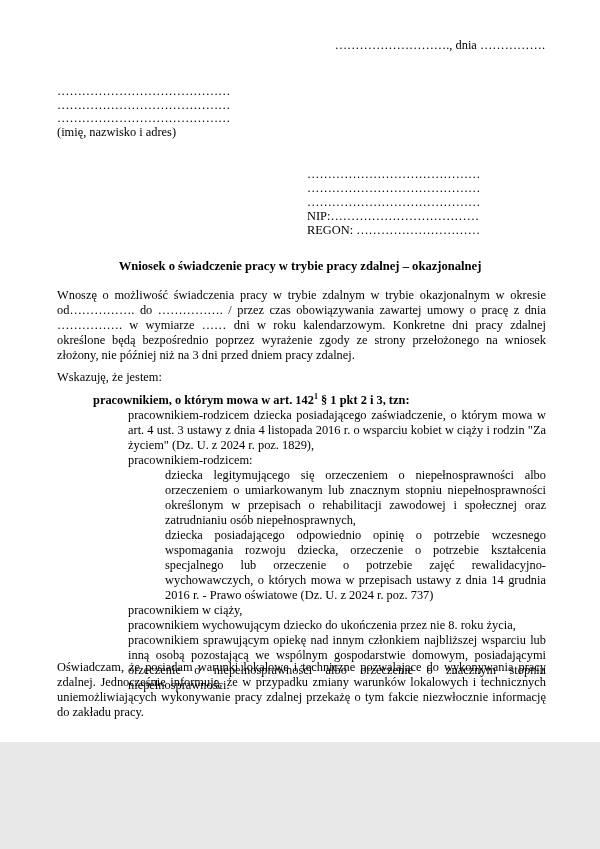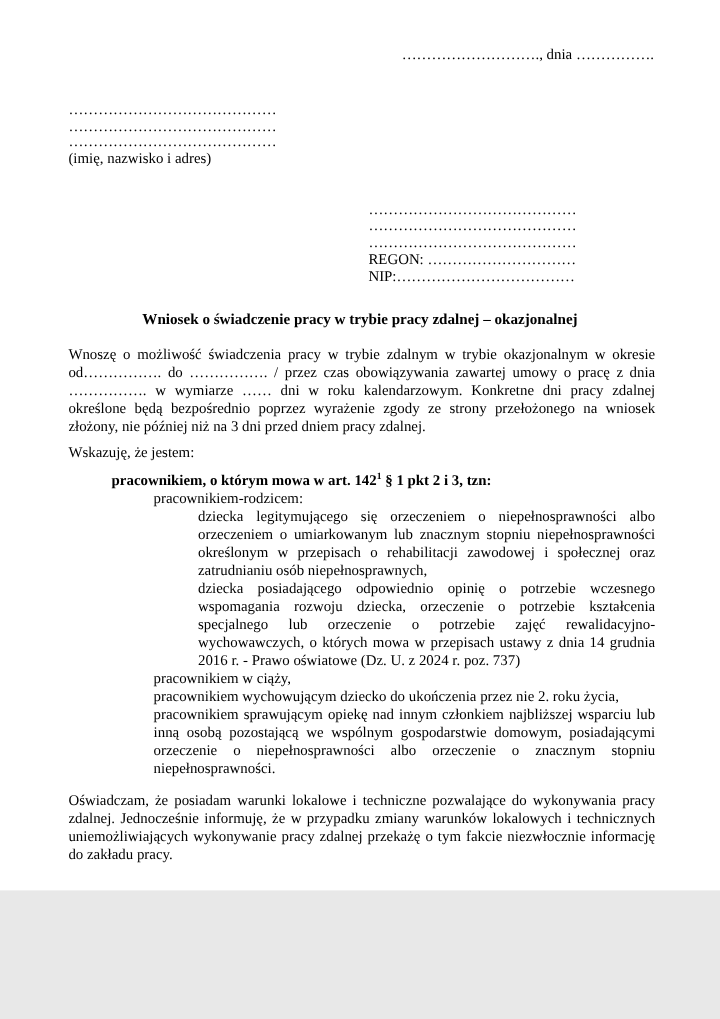--- a/index.html
+++ b/index.html
@@ -66,37 +66,38 @@
     <div class="dotted">……………………………………</div>
     <div class="dotted">……………………………………</div>
     <div class="dotted">……………………………………</div>
     <div>(imię, nazwisko i adres)</div>
   </div>
 
   <div class="abs employer-block">
     <div class="dotted">……………………………………</div>
     <div class="dotted">……………………………………</div>
     <div class="dotted">……………………………………</div>
+    <div class="dotted">NIP:………………………………</div>
     <div class="dotted">REGON: …………………………</div>
-    <div class="dotted">NIP:………………………………</div>
   </div>
 
   <div class="abs doc-title">Wniosek o świadczenie pracy w trybie pracy zdalnej – okazjonalnej</div>
 
   <div class="abs para intro-para">Wnoszę o możliwość świadczenia pracy w trybie zdalnym w trybie okazjonalnym w okresie od……………. do ……………. / przez czas obowiązywania zawartej umowy o pracę z dnia ……………. w wymiarze …… dni w roku kalendarzowym. Konkretne dni pracy zdalnej określone będą bezpośrednio poprzez wyrażenie zgody ze strony przełożonego na wniosek złożony, nie później niż na 3 dni przed dniem pracy zdalnej.</div>
 
   <div class="abs statement-lead">Wskazuję, że jestem:</div>
 
   <div class="abs legal-list">
     <div class="list-intro"><span>pracownikiem, o którym mowa w art. 142</span><sup class="fnref">1</sup><span> § 1 pkt 2 i 3, tzn:</span></div>
+    <div class="lvl2">pracownikiem-rodzicem dziecka posiadającego zaświadczenie, o którym mowa w art. 4 ust. 3 ustawy z dnia 4 listopada 2016 r. o wsparciu kobiet w ciąży i rodzin "Za życiem" (Dz. U. z 2024 r. poz. 1829),</div>
     <div class="lvl2">pracownikiem-rodzicem:</div>
     <div class="lvl3">dziecka legitymującego się orzeczeniem o niepełnosprawności albo orzeczeniem o umiarkowanym lub znacznym stopniu niepełnosprawności określonym w przepisach o rehabilitacji zawodowej i społecznej oraz zatrudnianiu osób niepełnosprawnych,</div>
     <div class="lvl3">dziecka posiadającego odpowiednio opinię o potrzebie wczesnego wspomagania rozwoju dziecka, orzeczenie o potrzebie kształcenia specjalnego lub orzeczenie o potrzebie zajęć rewalidacyjno-wychowawczych, o których mowa w przepisach ustawy z dnia 14 grudnia 2016 r. - Prawo oświatowe (Dz. U. z 2024 r. poz. 737)</div>
     <div class="lvl2">pracownikiem w ciąży,</div>
-    <div class="lvl2">pracownikiem wychowującym dziecko do ukończenia przez nie 2. roku życia,</div>
+    <div class="lvl2">pracownikiem wychowującym dziecko do ukończenia przez nie 8. roku życia,</div>
     <div class="lvl2">pracownikiem sprawującym opiekę nad innym członkiem najbliższej wsparciu lub inną osobą pozostającą we wspólnym gospodarstwie domowym, posiadającymi orzeczenie o niepełnosprawności albo orzeczenie o znacznym stopniu niepełnosprawności.</div>
   </div>
 
   <div class="abs para closing-para">Oświadczam, że posiadam warunki lokalowe i techniczne pozwalające do wykonywania pracy zdalnej. Jednocześnie informuję, że w przypadku zmiany warunków lokalowych i technicznych uniemożliwiających wykonywanie pracy zdalnej przekażę o tym fakcie niezwłocznie informację do zakładu pracy.</div>
 
   <div class="abs signature-block">
     <div class="sig-line dotted">………………..…………………………</div>
     <div class="sig-caption">(data, podpis)</div>
   </div>
 

